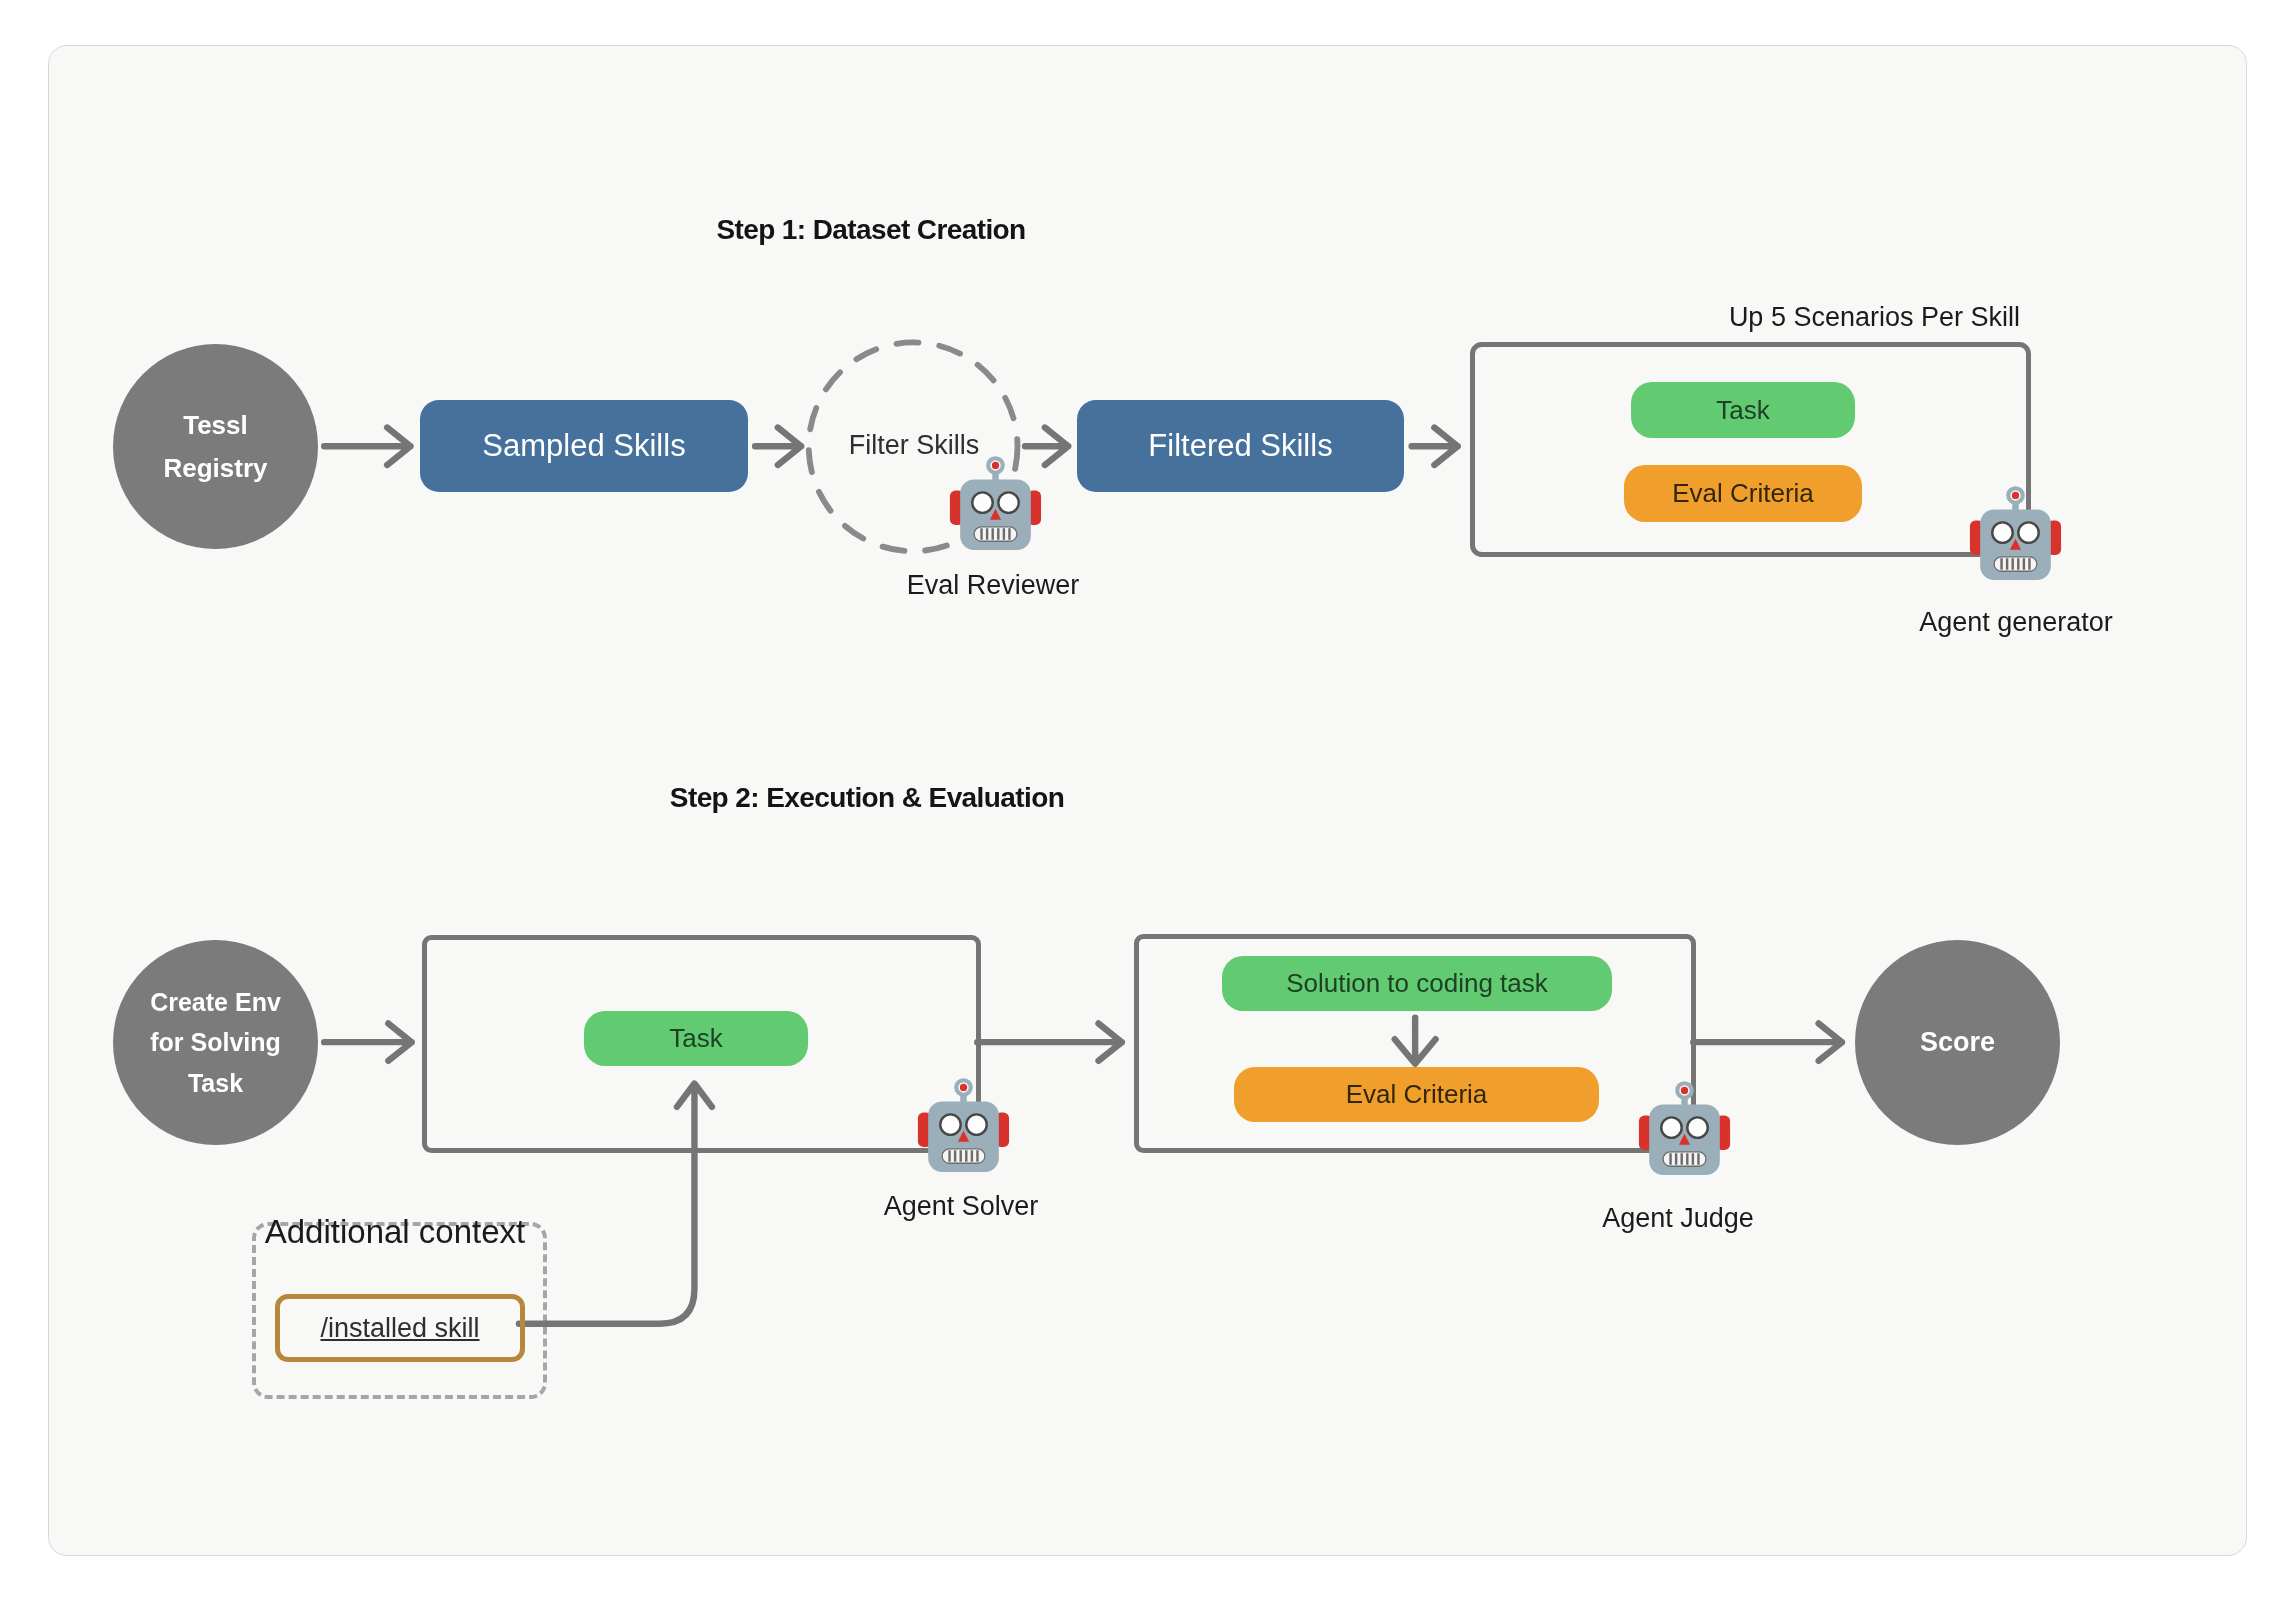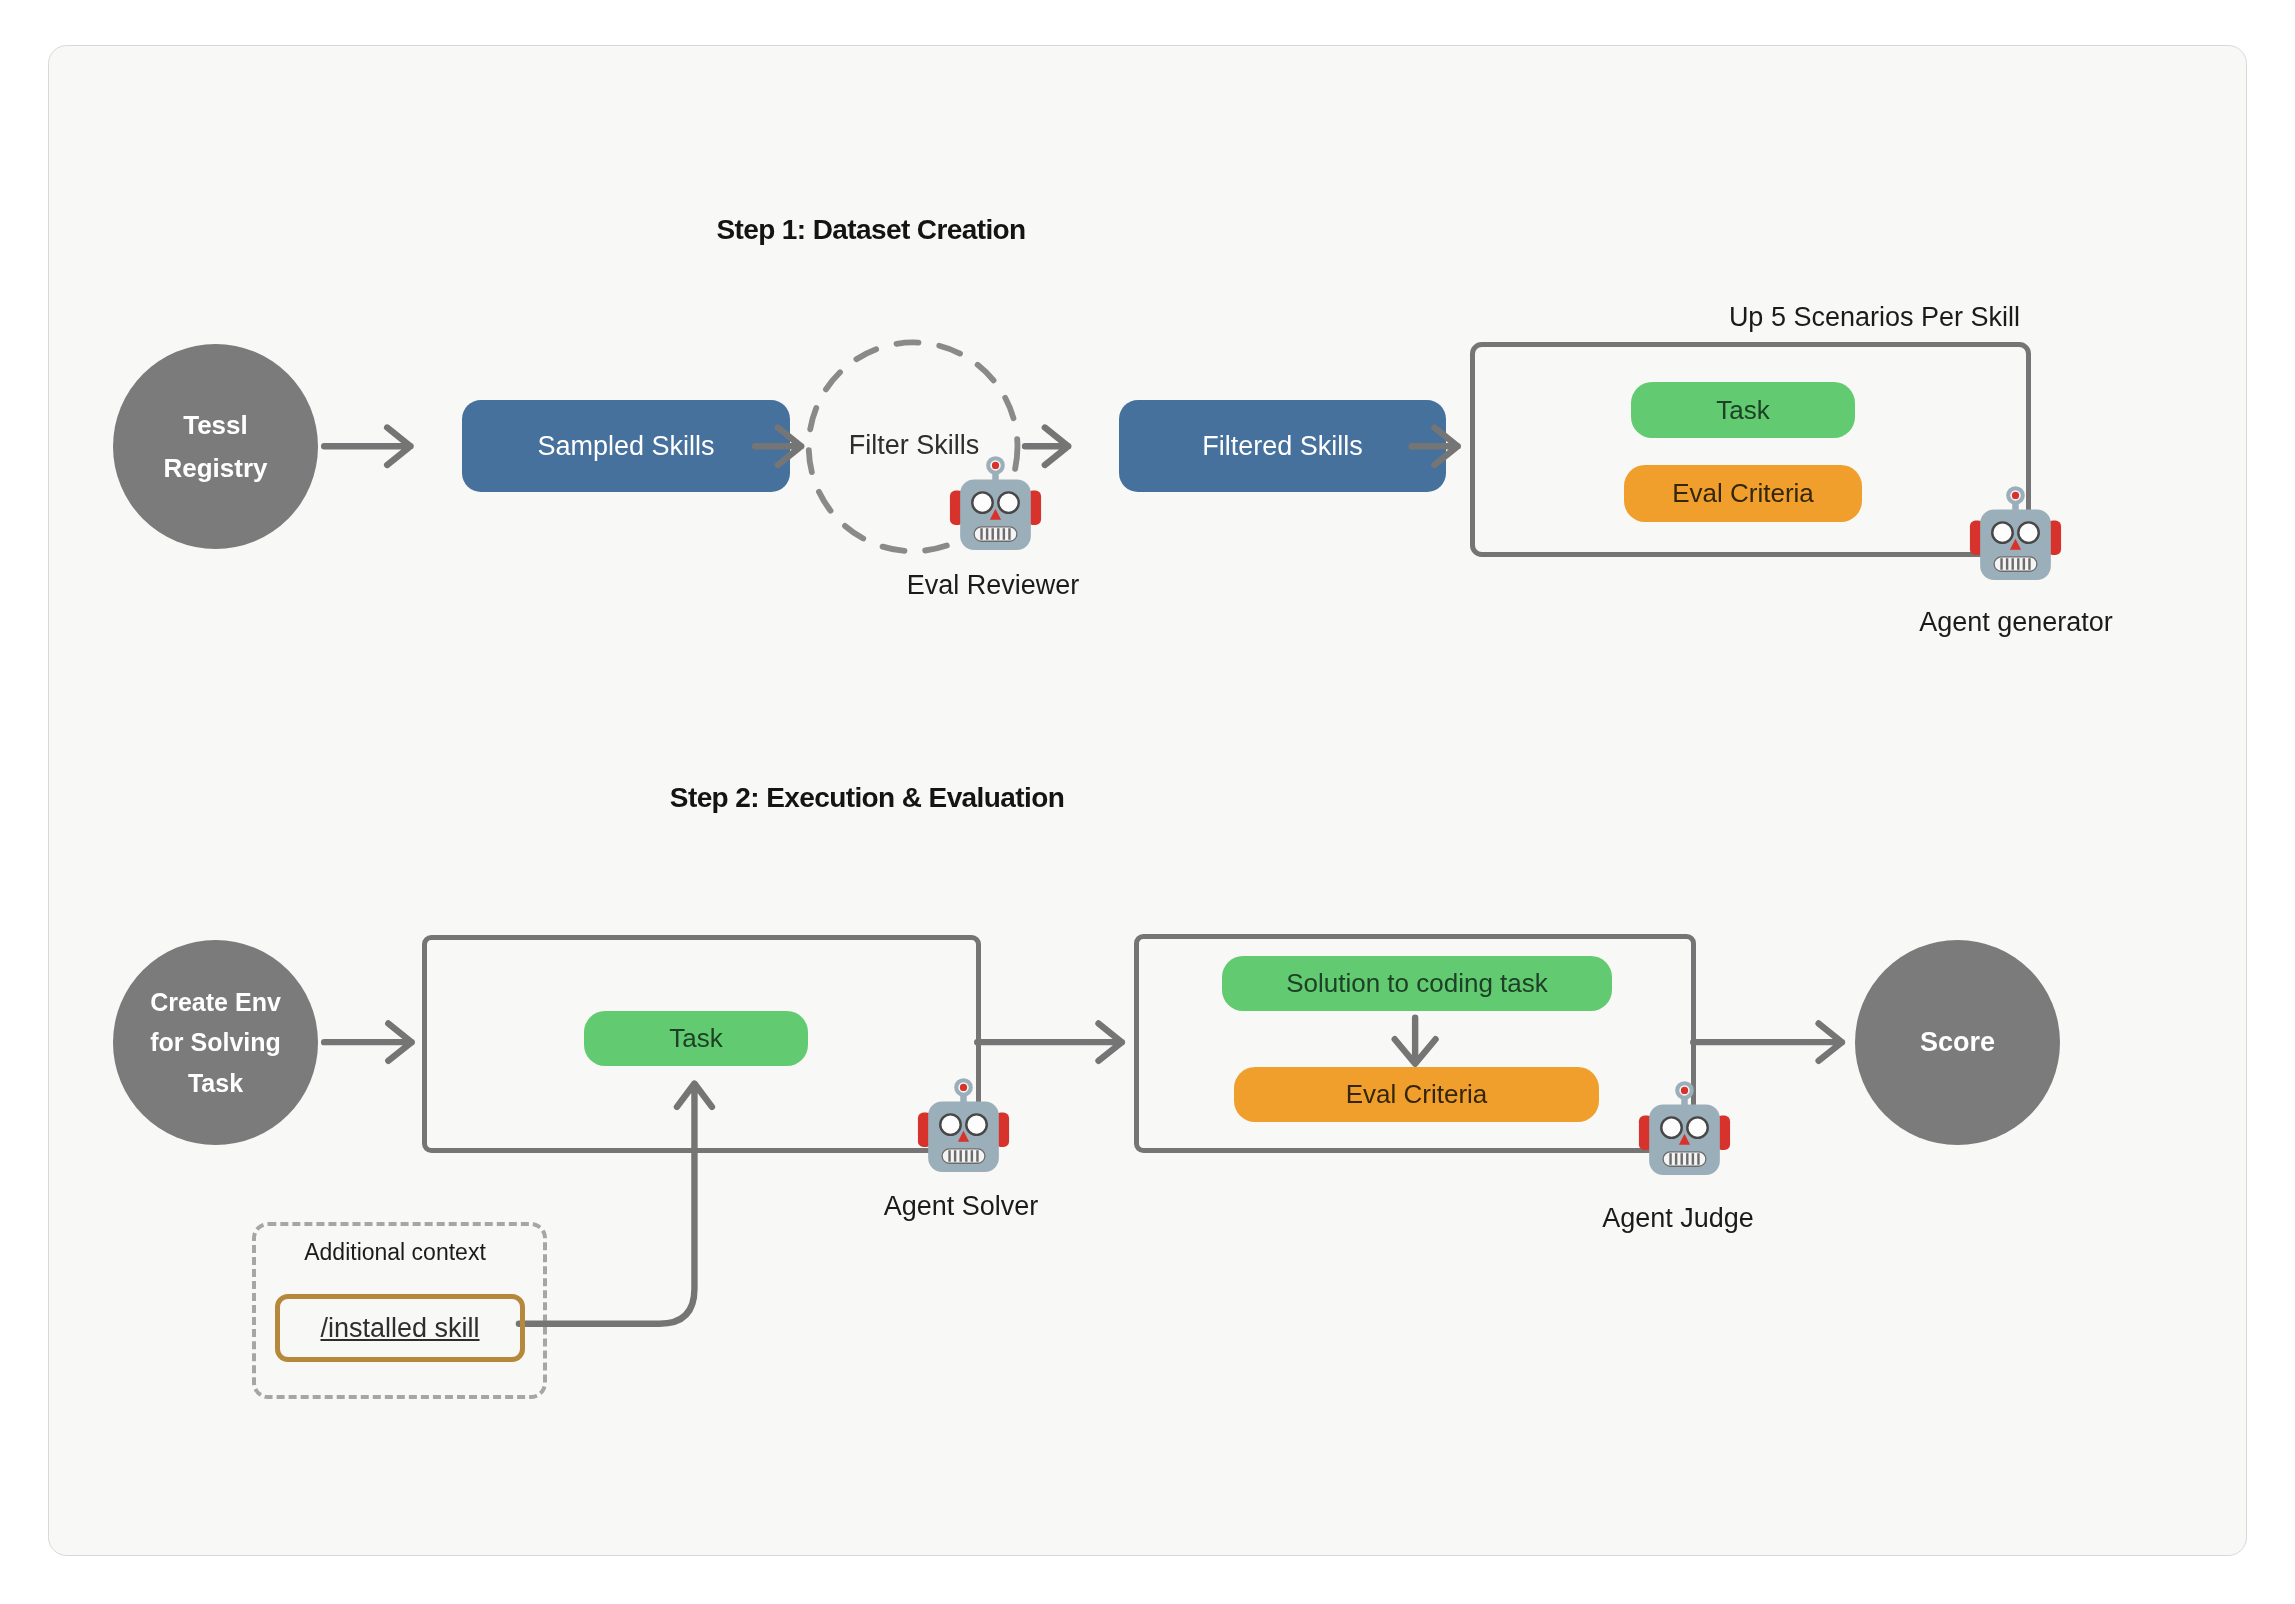--- a/index.html
+++ b/index.html
@@ -20,21 +20,21 @@
   }
   .circle{
     position:absolute;width:205px;height:205px;border-radius:50%;
     background:var(--node-gray,#7b7b7b);color:#ffffff;
     display:flex;align-items:center;justify-content:center;text-align:center;
     font-size:26px;font-weight:700;line-height:1.62;white-space:pre-line;
   }
   .bluebox{
     position:absolute;background:var(--blue,#45719c);color:#ffffff;border-radius:19px;
     display:flex;align-items:center;justify-content:center;
-    font-size:27px;font-weight:500;white-space:nowrap;margin-left:42px;
+    font-size:31px;font-weight:500;white-space:nowrap;
   }
   .framebox{
     position:absolute;border:5.8px solid var(--line,#757575);border-radius:11.7px;
     background:transparent;z-index:2;
   }
   .pill{
     position:absolute;border-radius:21px;display:flex;align-items:center;justify-content:center;
     font-size:26px;font-weight:500;white-space:nowrap;z-index:6;
   }
   .pill.green{background:var(--green,#62ca70);color:var(--green-text,#1d4026);}
@@ -105,21 +105,21 @@
 <div class="framebox" style="left:422px;top:935px;width:549px;height:208px;border-radius:9.3px"></div>
 <div class="pill green" style="left:584px;top:1011px;width:224px;height:55px">Task</div>
 
 <div class="framebox" style="left:1134px;top:934px;width:552px;height:209px;border-radius:9.3px"></div>
 <div class="pill green" style="left:1222px;top:956px;width:390px;height:55px">Solution to coding task</div>
 <div class="pill orange" style="left:1234px;top:1067px;width:365px;height:55px">Eval Criteria</div>
 
 <div class="circle" style="left:1855px;top:940px;font-size:27px">Score</div>
 
 <div class="dashedbox" style="left:252px;top:1222px;width:287px;height:169px"></div>
-<div class="lbl" style="left:395px;top:1239px;font-size:23px">Additional context</div>
+<div class="lbl" style="left:395px;top:1213px;font-size:33px">Additional context</div>
 <div class="pill gold" style="left:275px;top:1294px;width:240px;height:58px;font-size:27px">/installed skill</div>
 
 <svg class="overlay" width="2295" height="1605" viewBox="0 0 3936 2752">
 
   <circle class="dash-circ" cx="1566" cy="766" r="179"></circle>
 
   <path class="ln" d="M556 765 H704 M664 733 L704 765 L664 797"></path>
 
   <path class="ln" d="M1295 765 H1374 M1334 733 L1374 765 L1334 797"></path>
 

